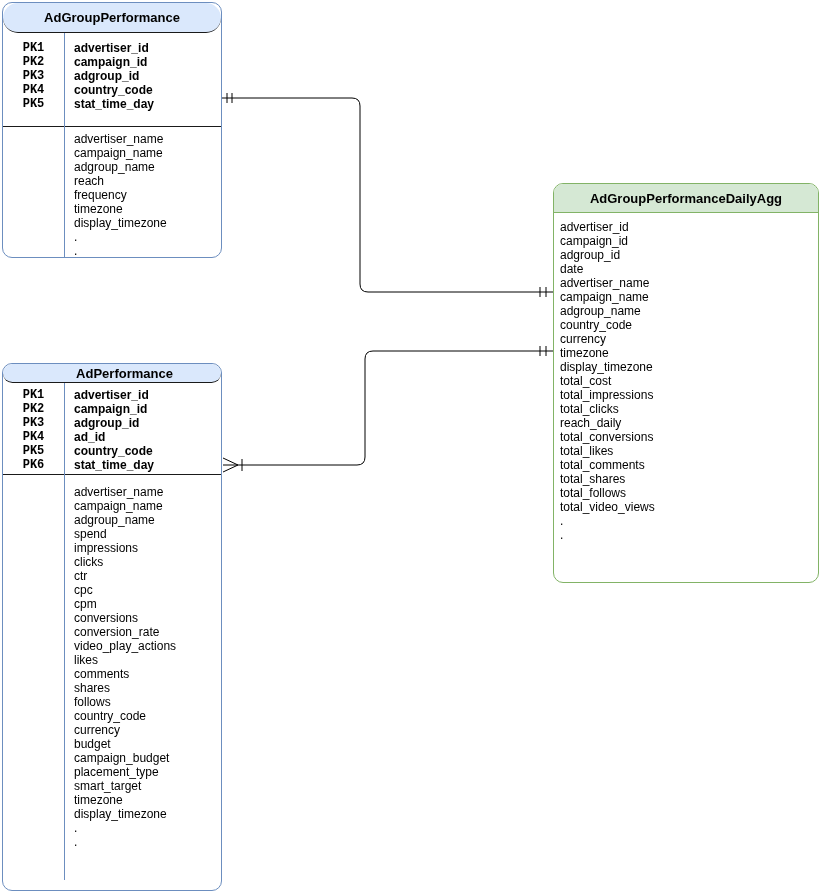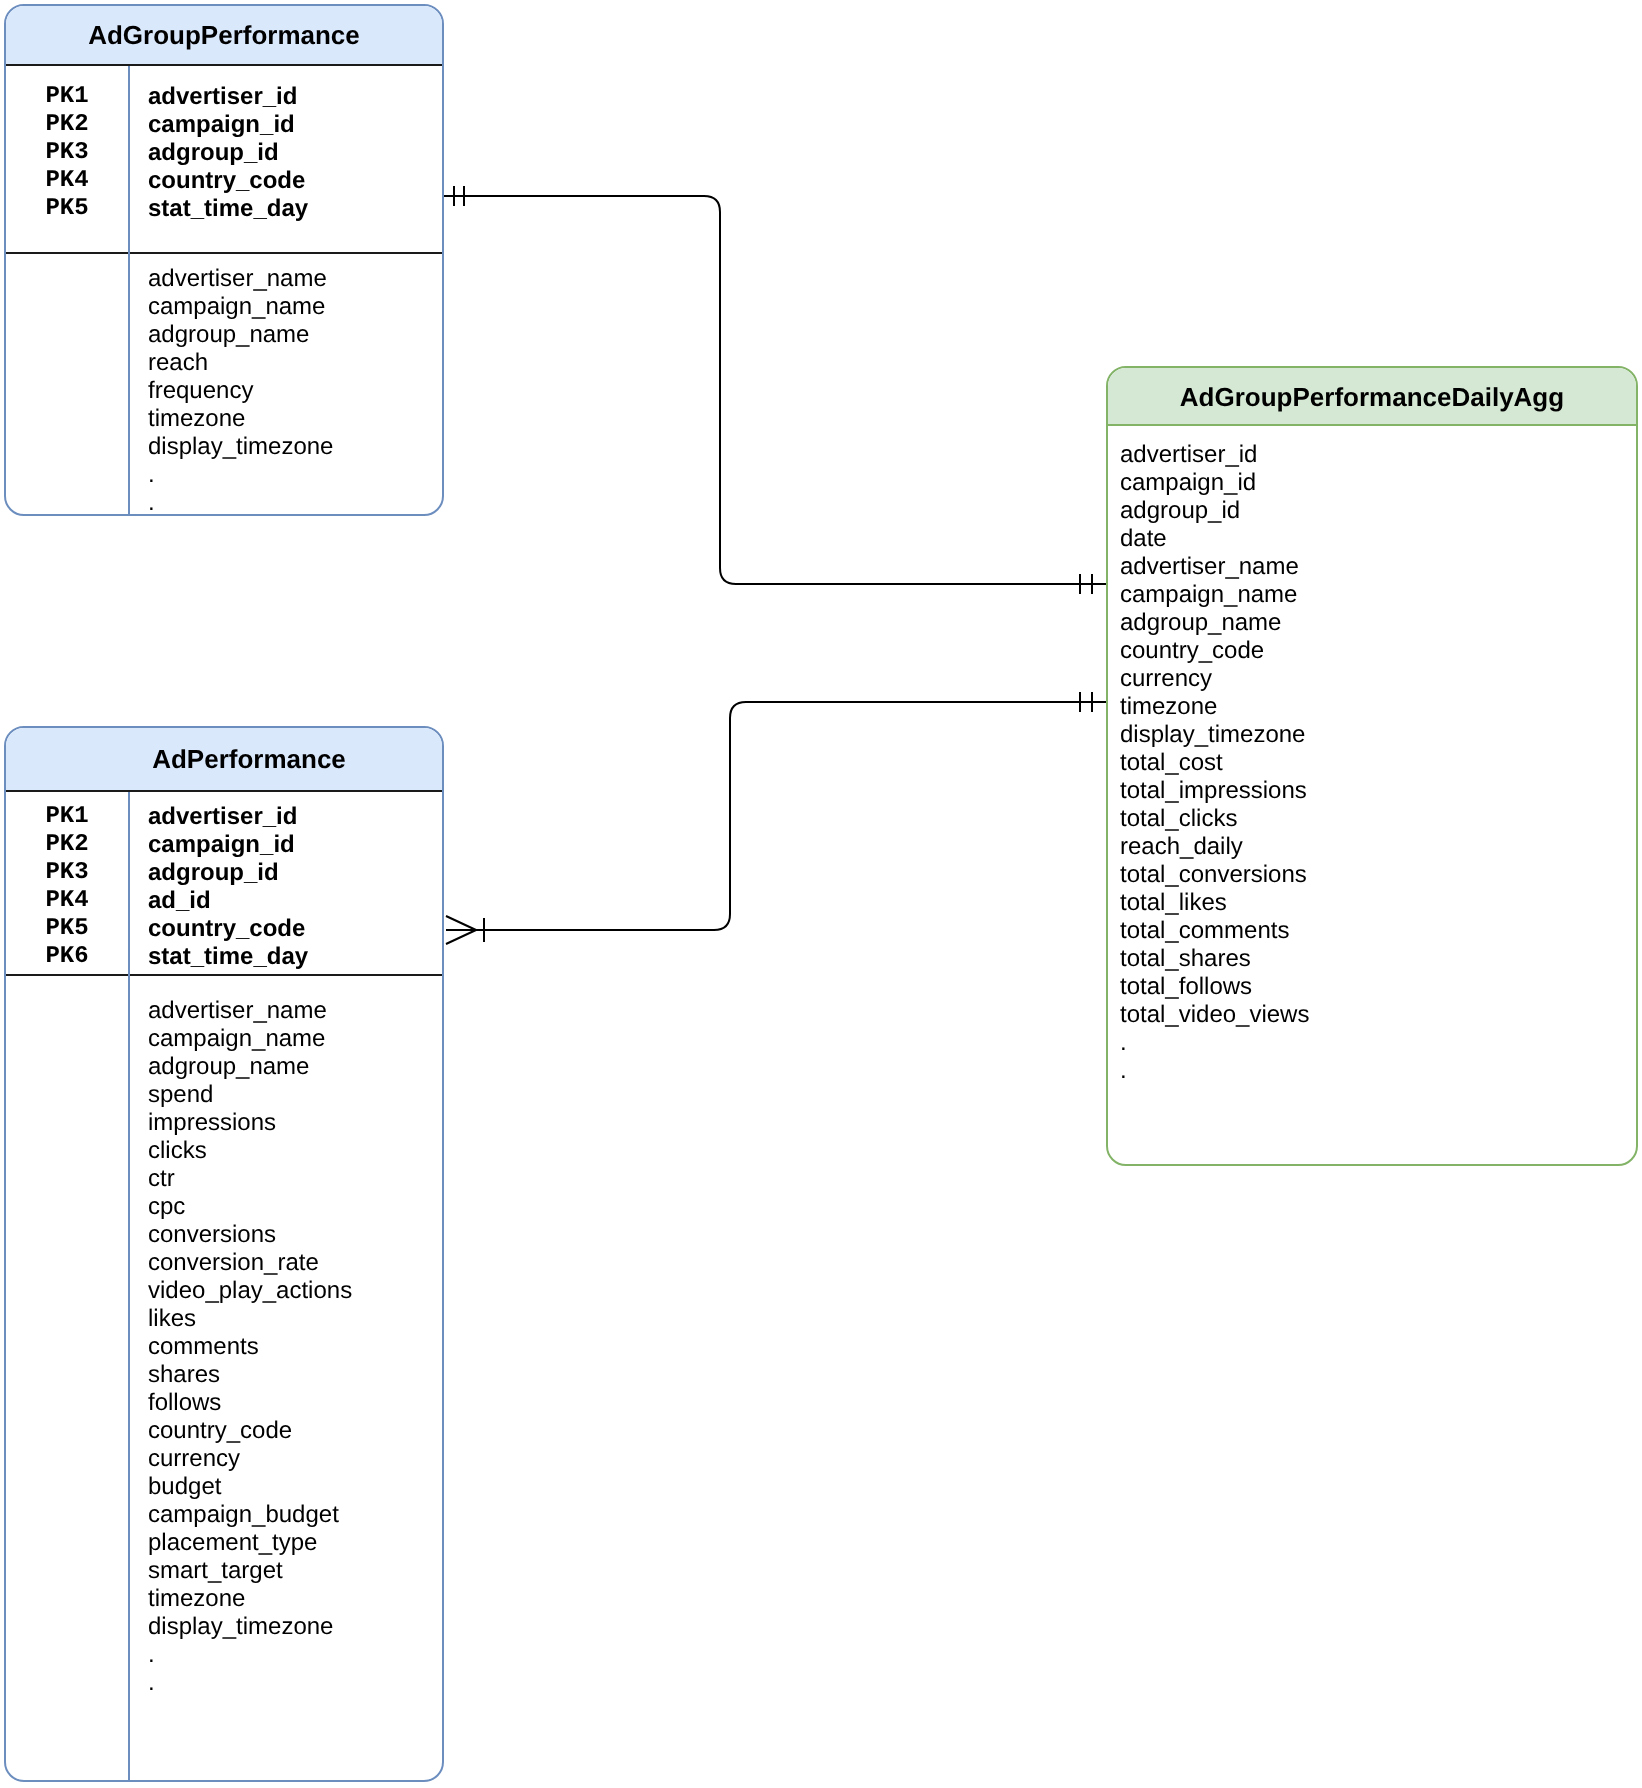--- a/index.html
+++ b/index.html
@@ -22,21 +22,21 @@
   }
   .er-table.blue  { border-color: #6c8ebf; }
   .er-table.green { border-color: #82b366; }
   .er-header {
     display: flex;
     align-items: center;
     justify-content: center;
     font-weight: bold;
     font-size: 13px;
   }
-  .blue  .er-header { background: #dae8fc; border-bottom: 1px solid #1a1a1a; }
+  .blue  .er-header { background: #dae8fc; border-bottom: 1px solid #1a1a1a; border-radius: 15px; }
   .green .er-header { background: #d5e8d4; border-bottom: 1px solid #82b366; }
   .er-body { position: relative; }
   .v-divider {
     position: absolute;
     left: 61px; top: 0; bottom: 0;
     width: 1px;
     background: #6c8ebf;
   }
   .er-row { height: 14px; line-height: 14px; white-space: nowrap; overflow: hidden; }
   .pk-row { display: flex; }
@@ -123,21 +123,21 @@
         </div>
 
         <div class="er-row">
           <span>.</span>
         </div>
       </div>
   </div>
 </div>
 
 <div class="er-table blue" style="left:2px; top:363px; width:220px; height:528px;">
-  <div class="er-header" style="height:32px;padding-left:25px;">AdPerformance</div>
+  <div class="er-header" style="height:19px;padding-left:25px;">AdPerformance</div>
   <div class="er-body" style="height:497px;">
     <div class="v-divider"></div>
     <div class="section-pks" style="height:91px; padding-top:5px;">
 
         <div class="er-row pk-row">
           <span class="pk-cell">PK1</span>
           <span class="pk-name">advertiser_id</span>
         </div>
 
         <div class="er-row pk-row">
@@ -192,20 +192,23 @@
         </div>
 
         <div class="er-row">
           <span>ctr</span>
         </div>
 
         <div class="er-row">
           <span>cpc</span>
         </div>
 
+        <div class="er-row">
+          <span>cpm</span>
+        </div>
 
         <div class="er-row">
           <span>conversions</span>
         </div>
 
 
         <div class="er-row">
           <span>conversion_rate</span>
         </div>
 

